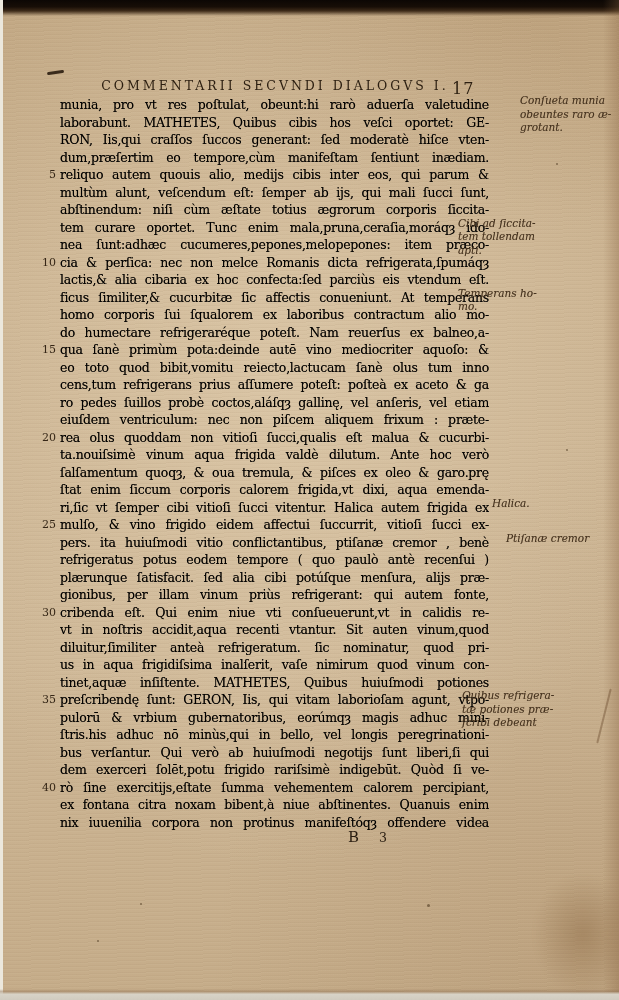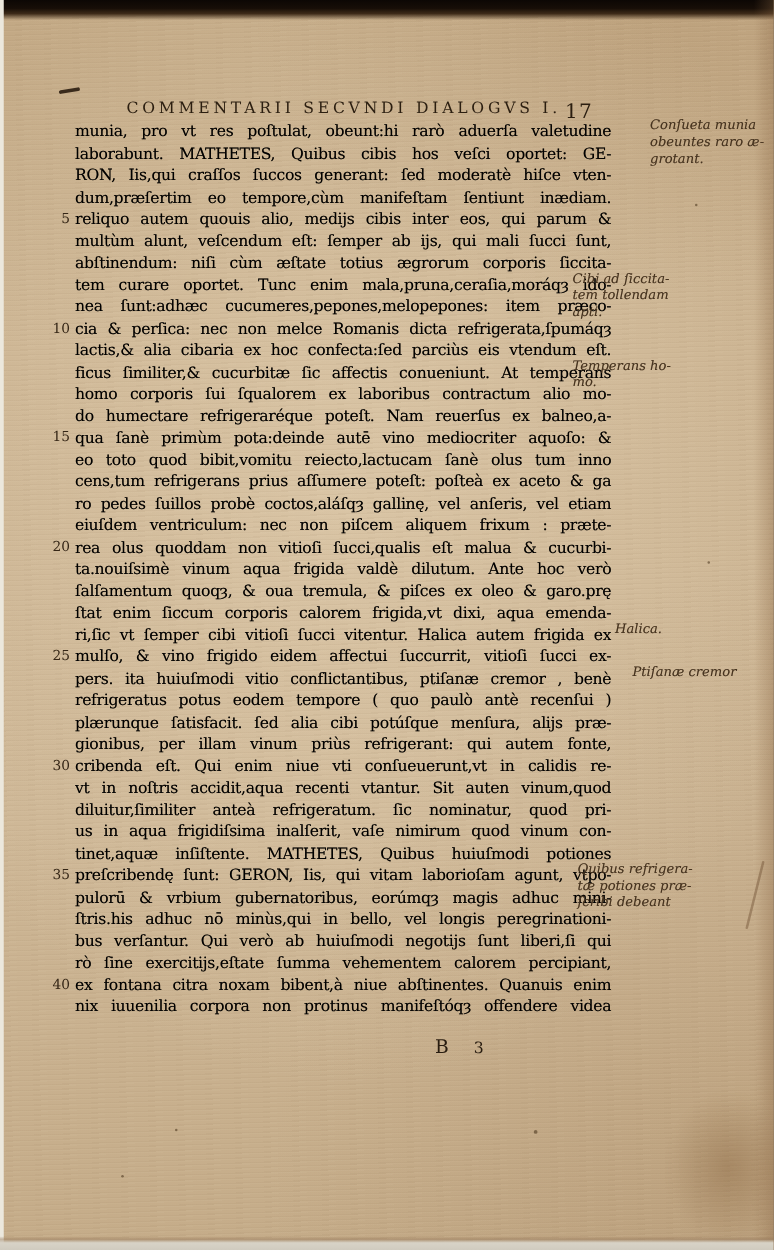--- a/index.html
+++ b/index.html
@@ -105,20 +105,21 @@
       <div class="text-line">gionibus, per illam vinum priùs refrigerant:   qui autem fonte,</div>
       <div class="text-line">cribenda eſt.  Qui enim niue vti conſueuerunt,vt in calidis re-</div>
       <div class="text-line">vt in noſtris accidit,aqua recenti vtantur. Sit auten vinum,quod</div>
       <div class="text-line">diluitur,ſimiliter anteà refrigeratum.  ſic nominatur, quod pri-</div>
       <div class="text-line">us in aqua frigidiſsima inalſerit, vaſe nimirum quod vinum con-</div>
       <div class="text-line">tinet,aquæ inſiſtente. MATHETES, Quibus huiuſmodi potiones</div>
       <div class="text-line">preſcribendę ſunt: GERON, Iis, qui vitam laborioſam agunt, vtpo-</div>
       <div class="text-line">pulorū &amp; vrbium gubernatoribus,  eorúmqȝ magis adhuc mini-</div>
       <div class="text-line">ſtris.his adhuc nō minùs,qui in bello, vel longis peregrinationi-</div>
       <div class="text-line">bus verſantur.  Qui verò ab huiuſmodi negotijs ſunt liberi,ſi qui</div>
+      <div class="text-line">dem exerceri ſolēt,potu frigido rariſsimè indigebūt. Quòd ſi ve-</div>
       <div class="text-line">rò ſine exercitijs,eſtate ſumma vehementem calorem percipiant,</div>
       <div class="text-line">ex fontana citra noxam bibent,à niue abſtinentes. Quanuis enim</div>
       <div class="text-line">nix iuuenilia corpora non protinus manifeſtóqȝ offendere videa</div>
     </div>
   <div class="margin-notes" id="marginNotes">
       <div class="margin-note" style="top: 94px; left: 508px; margin-left: 12px;">Conſueta munia
 obeuntes raro æ-
 grotant.</div>
       <div class="margin-note" style="top: 216.5px; left: 458px;">Cibi ad ſiccita-
 tem tollendam

